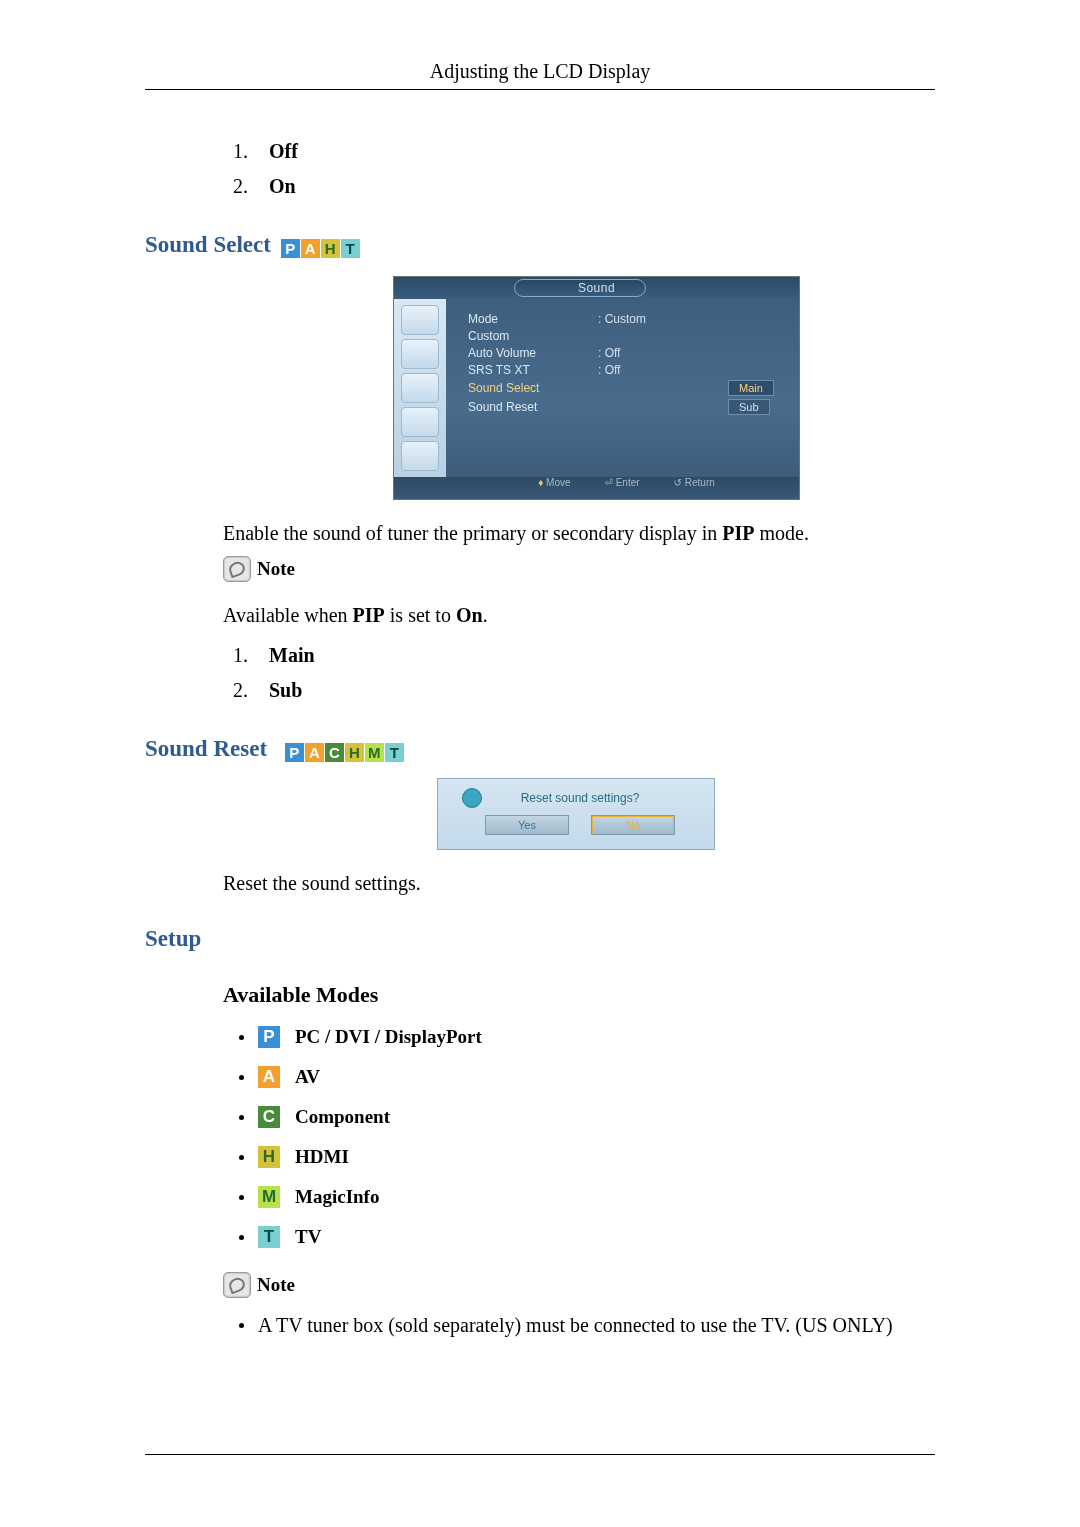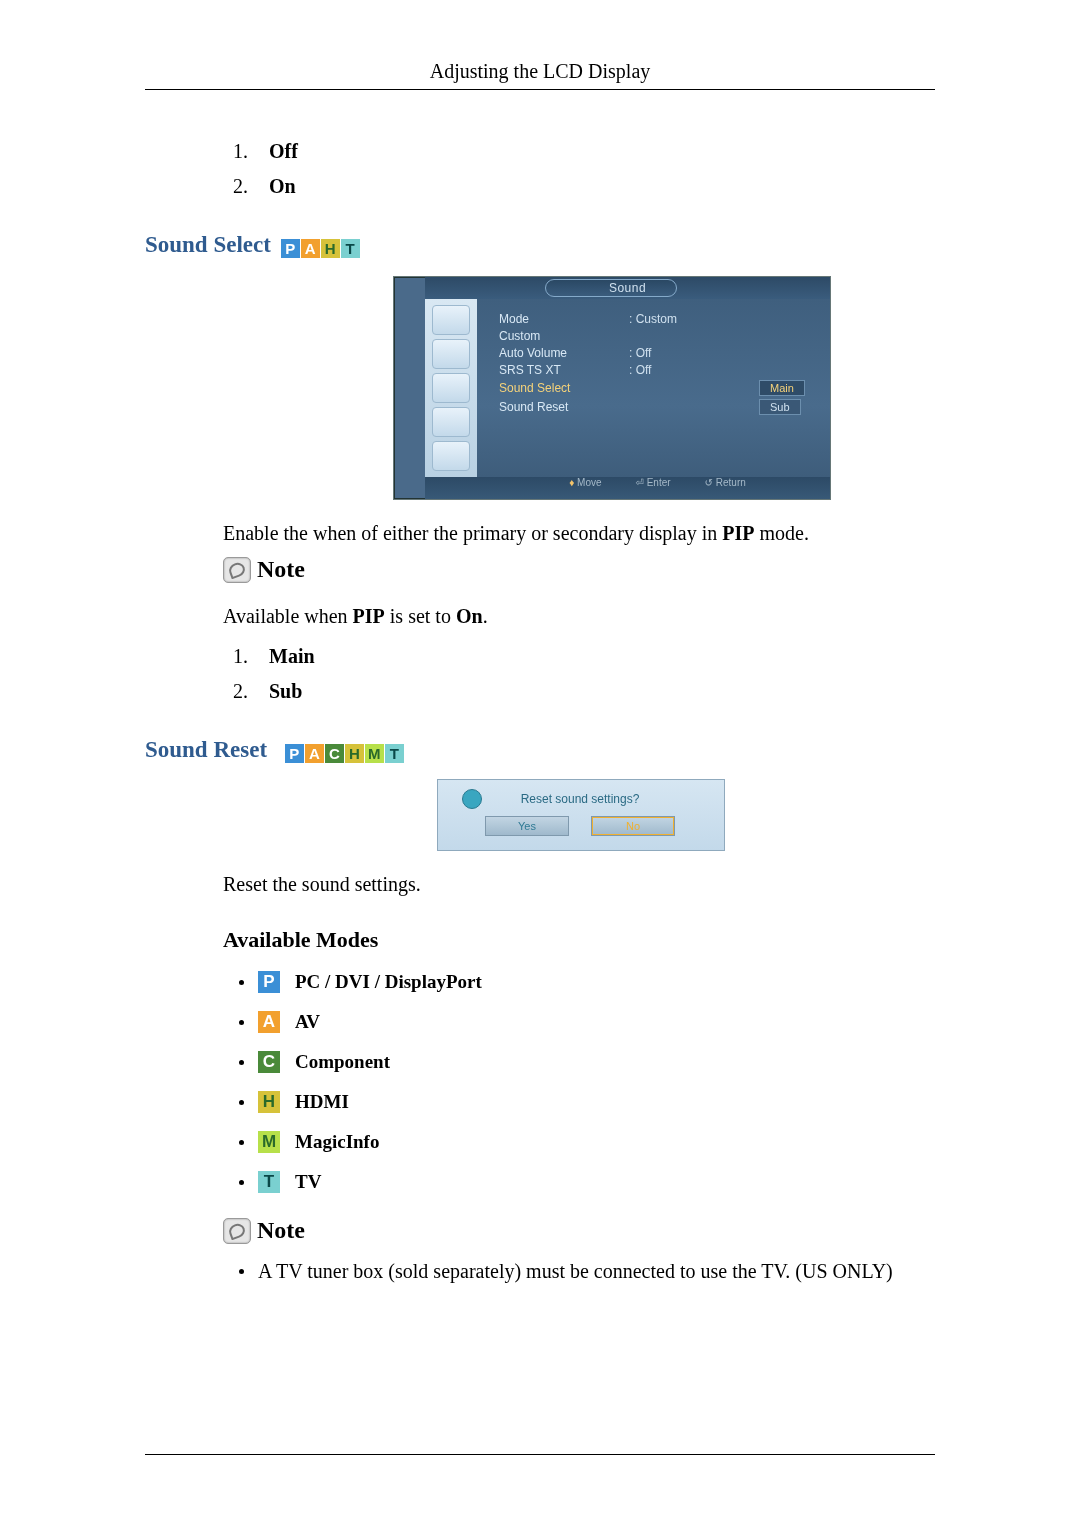--- a/index.html
+++ b/index.html
@@ -68,21 +68,21 @@
     box-shadow: inset 0 0 2px #888;
   }
   .note-icon::before {
     content: "";
     position: absolute;
     left: 5px; right: 5px; top: 5px; bottom: 5px;
     border: 2px solid #777;
     border-radius: 50% 50% 50% 5%;
     transform: rotate(-20deg);
   }
-  .note-label { font-weight: bold; font-size: 24px; }
+  .note-label { font-weight: bold; font-size: 19px; }
   .bold { font-weight: bold; }
   
   .micon {
     display: inline-flex;
     width: 19px; height: 19px;
     align-items: center; justify-content: center;
     font-family: Arial, sans-serif;
     font-weight: bold;
     font-size: 15px;
     color: #fff;
@@ -127,21 +127,20 @@
     width: 5px; height: 5px; border-radius: 50%; background: #000; flex: 0 0 5px; margin-top: 9px;
   }
   
   .osd1 {
     width: 405px;
     margin: 18px 0 8px 248px;
     font-family: Arial, sans-serif;
     background: #4a6a8a;
     border: 1px solid #677;
     box-shadow: 0 0 0 1px #233 inset;
-    padding-left: 31px;
   }
   .osd1 .titlebar {
     height: 22px;
     background: linear-gradient(#2d4a66, #3a5c7d);
     color: #cfe0ee;
     font-size: 12px;
     display: flex;
     align-items: center;
     justify-content: center;
     letter-spacing: 0.5px;
@@ -203,21 +202,21 @@
     padding-left: 60px;
   }
   .osd1 .footer .hi { color: #f2c36a; }
   
   .osd2 {
     width: 268px;
     margin: 16px 0 8px 292px;
     font-family: Arial, sans-serif;
     background: linear-gradient(#d6e6f2, #c3d9ea);
     border: 1px solid #8fa9bd;
-    padding: 8px 10px 14px 8px;
+    padding: 8px 0 14px 8px;
   }
   .osd2 .qrow {
     display: flex; align-items: center; justify-content: center; gap: 14px;
     color: #2a6a84; font-size: 12px;
     margin: 4px 0 10px 0;
     position: relative;
   }
   .osd2 .qicon {
     width: 18px; height: 18px; border-radius: 50%;
     background: #3aa6c0; border: 1px solid #2a7a90;
@@ -290,21 +289,21 @@
       </div>
     </div>
     <div class="footer">
       <span><span class="hi">♦ </span><span>Move</span></span>
       <span><span>⏎ </span><span>Enter</span></span>
       <span><span>↺ </span><span>Return</span></span>
     </div>
   </div>
 
   <div class="para">
-    <span>Enable the when of either the primary or secondary display in </span><span class="bold">PIP</span><span> mode.</span>
+    <span>Enable the sound of tuner the primary or secondary display in </span><span class="bold">PIP</span><span> mode.</span>
   </div>
   <div class="note-row">
     <span class="note-icon"></span>
     <span class="note-label">Note</span>
   </div>
   <div class="para" style="font-family:Liberation Serif, serif;">
     <span>Available when </span><span class="bold">PIP</span><span> is set to </span><span class="bold">On</span><span>.</span>
   </div>
 
   <ol class="ol" style="margin-top:16px;">
@@ -325,20 +324,21 @@
       <span>Reset sound settings?</span>
     </div>
     <div class="btns">
       <div class="btn">Yes</div>
       <div class="btn sel">No</div>
     </div>
   </div>
 
   <div class="para">Reset the sound settings.</div>
 
+  <div class="h2" style="margin-top:30px;">Setup</div>
   <div class="h3">Available Modes</div>
 
   <ul class="modes-list">
     <li>
         <span class="dot"></span>
         <span class="micon big m-P">P</span>
         <span class="lbl">PC / DVI / DisplayPort</span>
       </li>
     <li>
         <span class="dot"></span>

